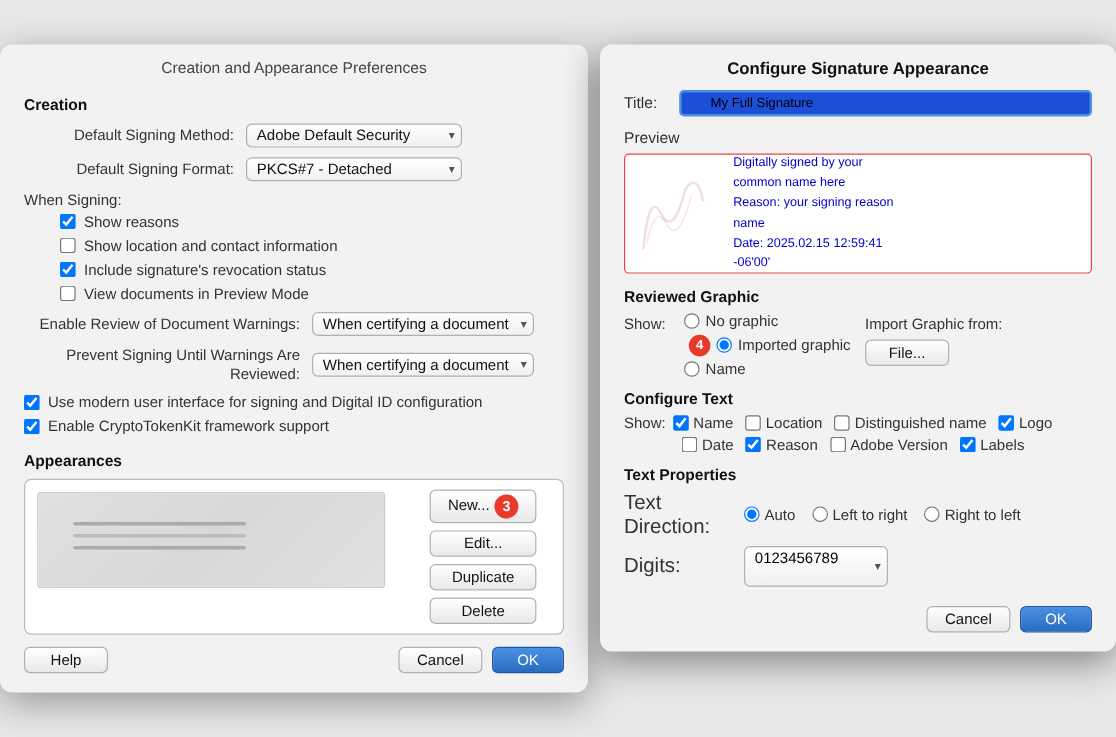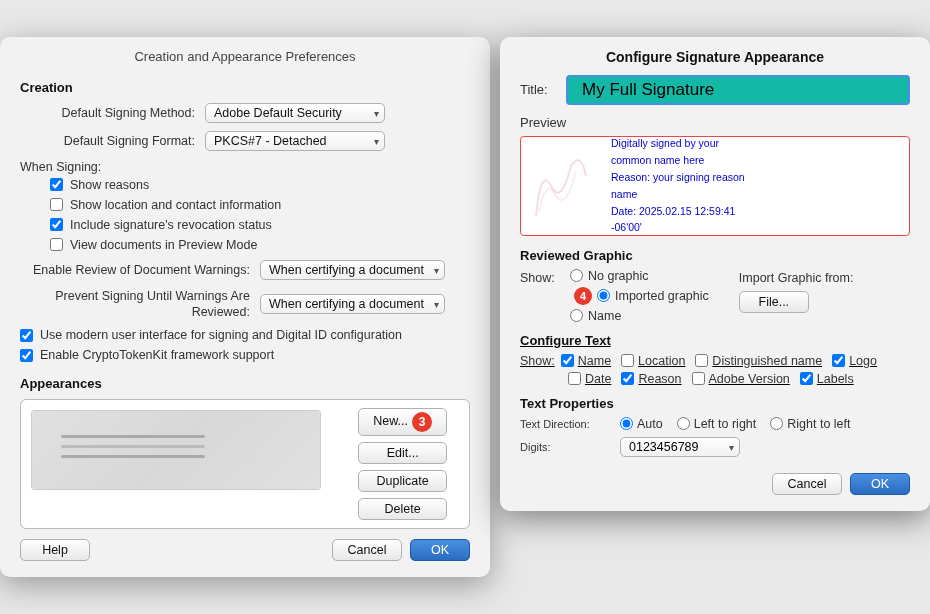--- a/index.html
+++ b/index.html
@@ -236,23 +236,23 @@
     .title-row label {
       font-size: 13px;
       margin-right: 10px;
       color: #333;
       width: 36px;
     }
     .title-input {
       flex: 1;
       border: 2px solid #4a90e2;
       border-radius: 4px;
-      padding: 3px 14px;
-      font-size: 17px;
-      background: #14b8a6;
+      padding: 3px 24px;
+      font-size: 11px;
+      background: #1d4ed8;
       outline: none;
     }
     .preview-label {
       font-size: 13px;
       color: #333;
       margin-bottom: 6px;
       font-weight: 500;
     }
     .preview-box {
       border: 1px solid #ef4444;
@@ -327,21 +327,20 @@
       margin-left: auto;
       padding-top: 2px;
     }
     .import-label {
       font-size: 12.5px;
       color: #333;
       margin-bottom: 6px;
     }
     .configure-text {
       margin-bottom: 10px;
-      text-decoration: underline;
     }
     .ct-label {
       font-size: 13px;
       font-weight: 600;
       margin-bottom: 6px;
       color: #111;
     }
     .ct-show-label {
       font-size: 12.5px;
       color: #333;
@@ -365,21 +364,21 @@
       font-weight: 600;
       margin-bottom: 6px;
       color: #111;
     }
     .tp-row {
       display: flex;
       align-items: center;
       margin-bottom: 6px;
     }
     .tp-field-label {
-      font-size: 11px;
+      font-size: 17px;
       color: #333;
       margin-right: 10px;
       width: 90px;
       flex-shrink: 0;
     }
     .radio-inline {
       display: flex;
       align-items: center;
       gap: 14px;
     }
@@ -388,21 +387,21 @@
       align-items: center;
       font-size: 12.5px;
       color: #333;
       cursor: pointer;
       gap: 4px;
     }
     .digits-select {
       background: linear-gradient(to bottom, #fff, #f0f0f0);
       border: 1px solid #b0b0b0;
       border-radius: 5px;
-      padding: 2px 20px 2px 8px;
+      padding: 2px 20px 16px 8px;
       font-size: 12.5px;
       min-width: 120px;
       appearance: none;
       -webkit-appearance: none;
     }
     .right-footer {
       display: flex;
       justify-content: flex-end;
       gap: 8px;
       padding: 10px 20px 0;
@@ -552,21 +551,21 @@
             <label class="radio-option" style="display:flex;align-items:center;">
               <span class="badge" style="background:#e8392b;color:#fff;border-radius:50%;width:18px;height:18px;display:inline-flex;align-items:center;justify-content:center;font-size:11px;font-weight:bold;margin-right:5px;">4</span>
               <input type="radio" name="graphic" id="imported_graphic" checked="" style="">
               <span>Imported graphic</span>
             </label>
             <label class="radio-option">
               <input type="radio" name="graphic" id="name_graphic" style="">
               <span>Name</span>
             </label>
           </div>
-          <div class="import-graphic-section" style="margin-left:30px;">
+          <div class="import-graphic-section" style="margin-left:12px;">
             <div class="import-label">Import Graphic from:</div>
             <button class="btn">File...</button>
           </div>
         </div>
       </div>
 
       <div class="configure-text">
         <div class="ct-label">Configure Text</div>
         <div style="display:flex; align-items:center; flex-wrap:wrap;">
           <span class="ct-show-label" style="font-size:12.5px;color:#333;margin-right:6px;">Show:</span>

